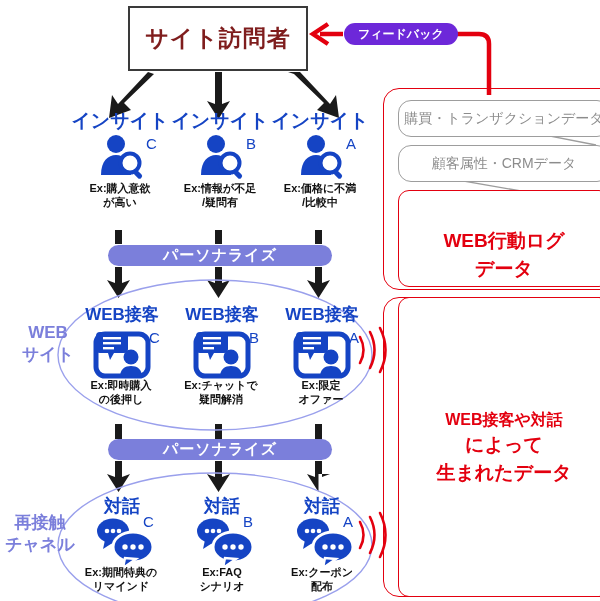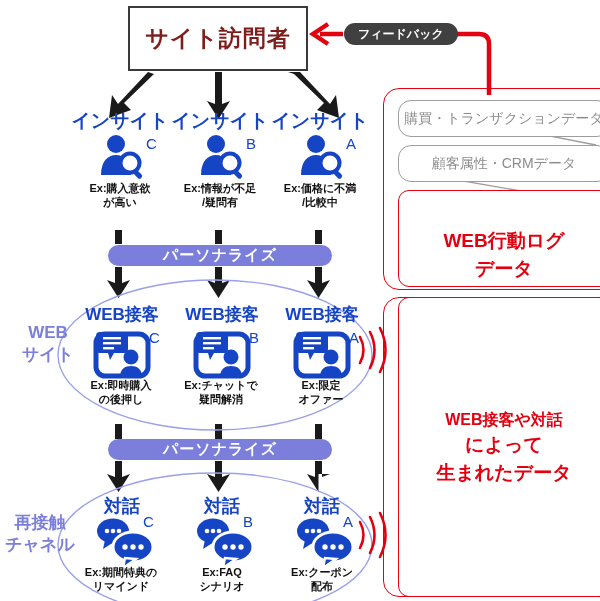--- a/index.html
+++ b/index.html
@@ -9,21 +9,21 @@
   .svg-layer{position:absolute;left:0;top:0;width:600px;height:601px;}
 
   
   .visitor-box{position:absolute;left:128px;top:6px;width:180px;height:65px;
       border:2px solid #3a3a3a;background:#fff;display:flex;align-items:center;
       justify-content:center;box-sizing:border-box;}
   .visitor-box span{font-size:23px;font-weight:700;color:#7f1d1d;letter-spacing:1px;}
 
   
   .fb-pill{position:absolute;left:344px;top:23px;height:22px;padding:0 14px;
-      background:#404040;border-radius:11px;display:flex;align-items:center;
+      background:#6d28d9;border-radius:11px;display:flex;align-items:center;
       justify-content:flex-start;}
   .fb-pill span{color:#fff;font-size:12px;font-weight:700;white-space:nowrap;}
 
   
   .col-title{position:absolute;text-align:center;font-weight:700;color:#1544c4;}
   .col-letter{position:absolute;font-size:15px;color:#1544c4;font-weight:400;}
   .col-ex{position:absolute;text-align:center;font-size:11px;font-weight:700;
       color:#111;line-height:1.25;}
 
   

